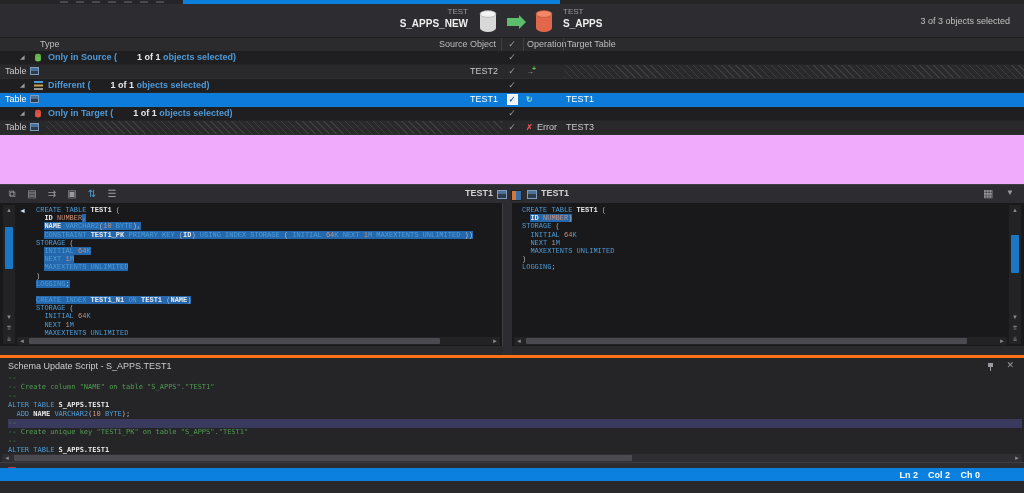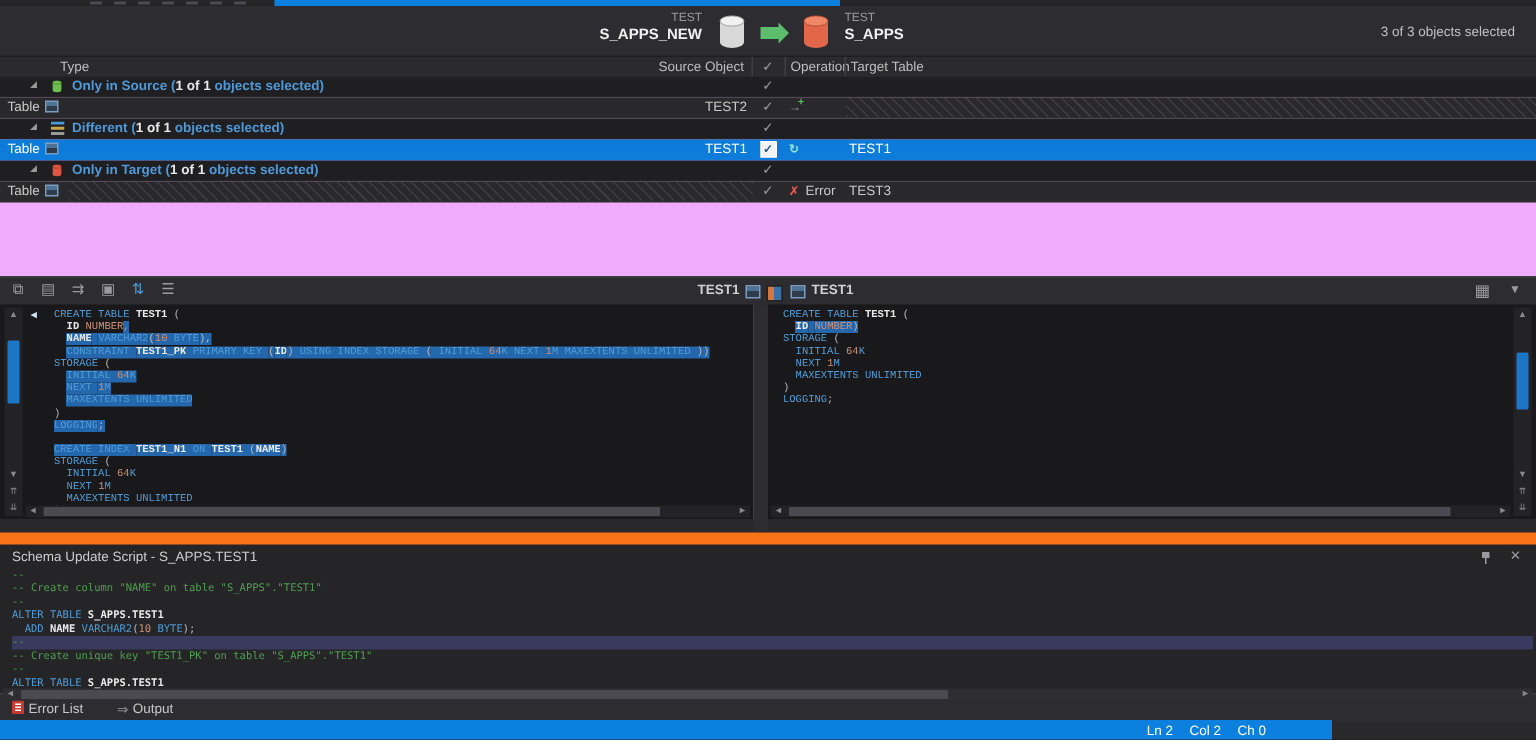--- a/index.html
+++ b/index.html
@@ -32,21 +32,21 @@
   .gh-cell{position:absolute;top:1px;line-height:11px;}
   .gh-sep{position:absolute;top:0;width:1px;height:13px;background:#3e3e44;}
   .grid-rows{position:absolute;left:0;top:13px;width:1024px;}
   .grow{position:relative;width:1024px;height:13px;font-size:9px;line-height:13px;border-bottom:1px solid rgba(255,255,255,0.025);}
   .grow.item{background:#29292c;color:#c8c8c8;}
   .grow.group{background:#1f1f22;}
   .grow.selected{background:#0c7bd9;color:#ffffff;}
   .grow .tri{position:absolute;left:20px;top:0;font-size:6px;color:#9a9a9a;line-height:13px;}
   .grow .gicon{position:absolute;left:34px;top:2px;}
   .grow .glabel{position:absolute;left:48px;color:#4e9ad8;font-weight:bold;}
-  .grow .glabel .cnt{color:#e8e8e8;}
+  .grow .glabel .cnt{color:#e8e8e8;margin-left:20px;}
   .grow .type-label{position:absolute;left:5px;}
   .grow .type-icon{position:absolute;left:30px;top:2px;width:9px;height:8px;border:1px solid #7d9cbf;background:linear-gradient(#4e7296 0 3px,#2e3b4a 3px);box-sizing:border-box;}
   .grow .src-cell{position:absolute;left:46px;width:452px;text-align:right;}
   .grow .chk-cell{position:absolute;left:502px;width:20px;text-align:center;}
   .chk{color:#9a9a9a;font-size:9px;}
   .grow.selected .chk{display:inline-block;width:9px;height:9px;line-height:9px;background:#f2f2f2;color:#15599c;font-weight:bold;border:1px solid #ffffff;font-size:8px;margin-top:1px;}
   .grow .op-cell{position:absolute;left:526px;width:36px;}
   .grow .tgt-cell{position:absolute;left:566px;width:454px;}
   .hatch{background-image:repeating-linear-gradient(45deg,rgba(140,140,140,0.20) 0 1px,transparent 1px 5px);}
   .hatch-band{position:absolute;top:0;height:13px;}
@@ -87,40 +87,40 @@
   .vscroll.vleft{left:3px;}
   .vscroll.vright{right:3px;}
   .sb-btn{position:absolute;left:0;width:12px;height:10px;color:#8a8a8e;font-size:6px;text-align:center;line-height:10px;cursor:pointer;}
   .vthumb{position:absolute;left:2px;width:8px;background:#1b76c5;border-radius:1px;}
   .hscroll{position:absolute;left:2px;right:2px;bottom:1px;height:8px;background:#232326;}
   .hs-btn{position:absolute;top:0;width:10px;height:8px;color:#8a8a8e;font-size:6px;text-align:center;line-height:8px;cursor:pointer;}
   .hthumb{position:absolute;top:1px;height:6px;background:#4a4a50;border-radius:1px;}
   .gutter-marker{position:absolute;left:19px;top:4px;color:#d0e4f5;font-size:7px;}
 
   
-  .script-panel{position:absolute;left:0;top:355px;width:1024px;height:107px;background:#252528;border-top:8px solid #f97316;}
+  .script-panel{position:absolute;left:0;top:355px;width:1024px;height:107px;background:#252528;border-top:3px solid #f97316;}
   .sp-title{position:absolute;left:8px;top:3px;font-size:9px;color:#cccccc;}
   .sp-pin{position:absolute;right:28px;top:4px;width:10px;height:10px;cursor:pointer;}
   .sp-pin .pin-head{position:absolute;left:2px;top:1px;width:5px;height:4px;background:#9a9aa0;}
   .sp-pin .pin-needle{position:absolute;left:4px;top:5px;width:1px;height:4px;background:#9a9aa0;}
   .sp-close{position:absolute;right:10px;top:2px;color:#9a9aa0;font-size:9px;cursor:pointer;}
   .sp-code{position:absolute;left:8px;top:16px;right:2px;height:84px;overflow:hidden;font-family:"DejaVu Sans Mono",monospace;font-size:7px;line-height:9px;white-space:pre;}
   .sp-code .code-line{height:9px;margin-left:-8px;padding-left:8px;}
   .sp-hscroll{position:absolute;left:2px;right:2px;bottom:3px;height:8px;background:#2f2f33;z-index:3;}
 
   
   .bottom-tabs{position:absolute;left:0;top:462px;width:1024px;height:18px;background:#2d2d31;border-top:1px solid #3e3e44;font-size:9px;color:#c8c8c8;}
   .btab{position:absolute;top:3px;height:13px;line-height:13px;cursor:pointer;}
   .btab .ico{display:inline-block;vertical-align:-1px;margin-right:3px;}
   .err-ico{width:8px;height:9px;background:#c53b34;border-radius:1px;position:relative;}
   .err-ico:after{content:"";position:absolute;left:2px;top:2px;width:4px;height:1px;background:#fff;box-shadow:0 2px 0 #fff,0 4px 0 #fff;}
   .out-ico{color:#9a9aa0;font-size:9px;}
 
   
-  .statusbar{position:absolute;left:0;top:480px;width:888px;height:13px;background:#0b80de;color:#ffffff;font-size:9px;}
+  .statusbar{position:absolute;left:0;top:468px;width:1024px;height:13px;background:#0b80de;color:#ffffff;font-size:9px;font-weight:bold;}
   .sb-pos{position:absolute;top:2px;}
 </style>
 </head>
 <body>
 
 <div class="app">
 
   <div class="tabstrip">
     <div class="tab-dots"></div>
     <div class="tab-active"></div>

